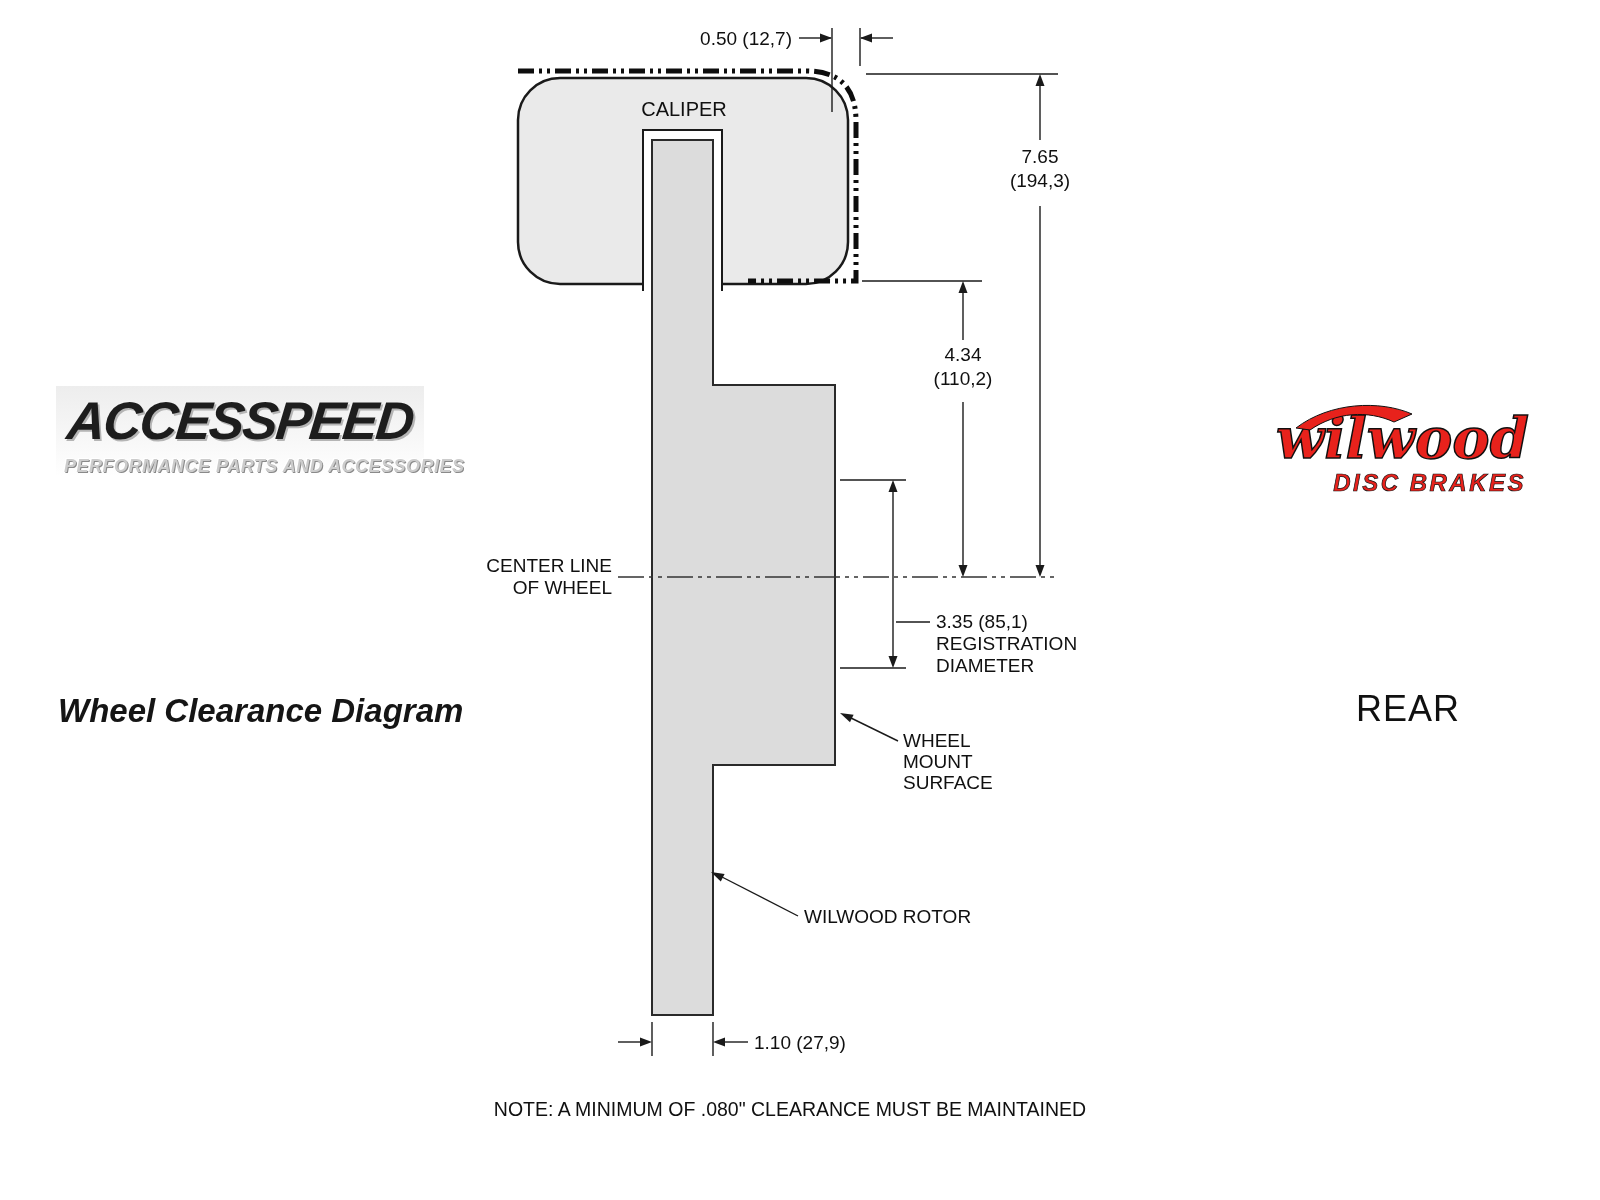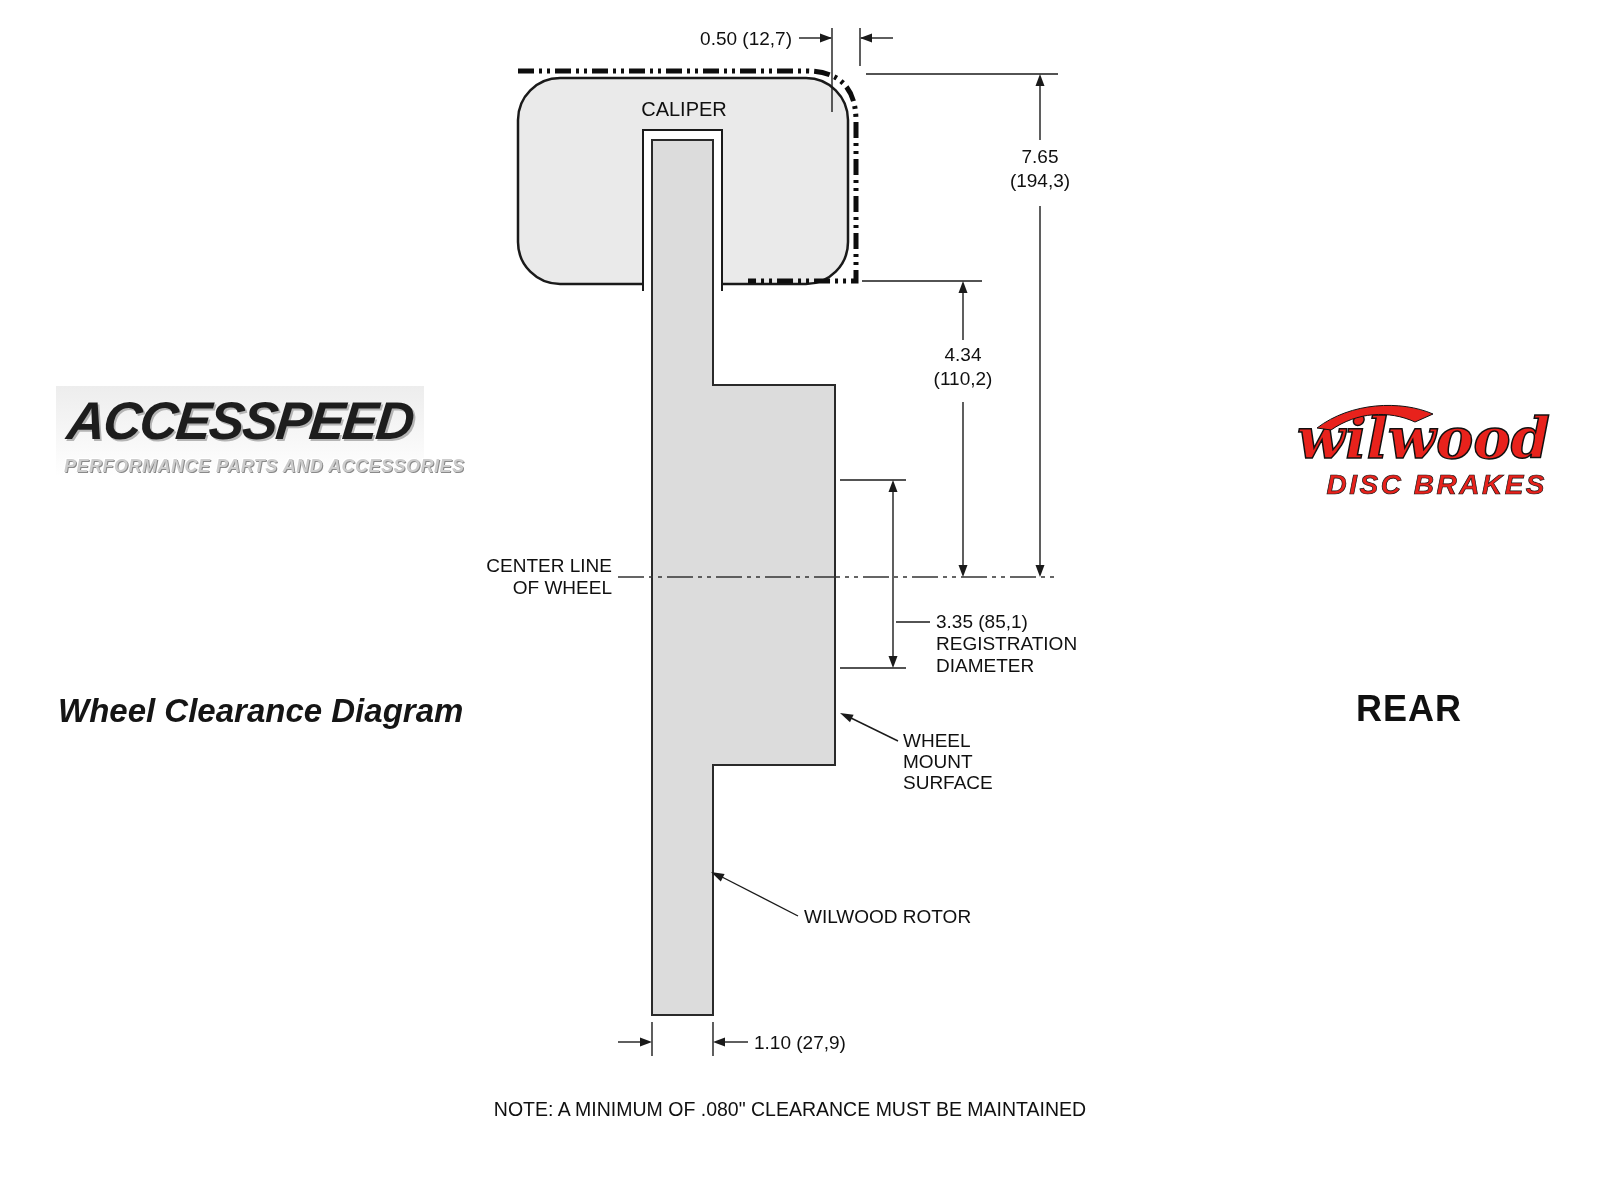--- a/index.html
+++ b/index.html
@@ -38,37 +38,37 @@
     text-shadow:1px 1px 0 #8a8a8a, -1px -1px 0 #ffffff;
     white-space:nowrap;
   }
 
   .diagram-title {
     position:absolute; left:58px; top:692px;
     font-size:33px; font-weight:bold; font-style:italic; color:#151515;
   }
 
   
-  .wilwood { position:absolute; left:1276px; top:410px; width:250px; text-align:right;margin-left:21px; }
+  .wilwood { position:absolute; left:1276px; top:410px; width:250px; text-align:right; }
   .ww-swoosh { position:absolute; left:18px; top:-12px; }
   .ww-name {
     font-family:"DejaVu Serif", serif; font-style:italic; font-weight:bold;
     font-size:56px; line-height:1; color:#e8221c;
     -webkit-text-stroke:1.5px #101010;
     white-space:nowrap;
   }
   .ww-tag {
-    margin-top:3px; font-size:28px; font-weight:bold; font-style:italic;
+    margin-top:3px; font-size:24px; font-weight:bold; font-style:italic;
     letter-spacing:2.5px; color:#e8221c; -webkit-text-stroke:0.7px #101010;
     white-space:nowrap;
   }
 
   .rear {
     position:absolute; left:1356px; top:688px;
-    font-size:36px; font-weight:bold; letter-spacing:1px; color:#101010;
+    font-size:36px; font-weight:normal; letter-spacing:1px; color:#101010;
   }
 
   .note {
     position:absolute; left:400px; top:1098px; width:780px; text-align:center;
     font-size:19.5px; color:#101010; line-height:1.22;
   }
 </style>
 </head>
 <body>
 

